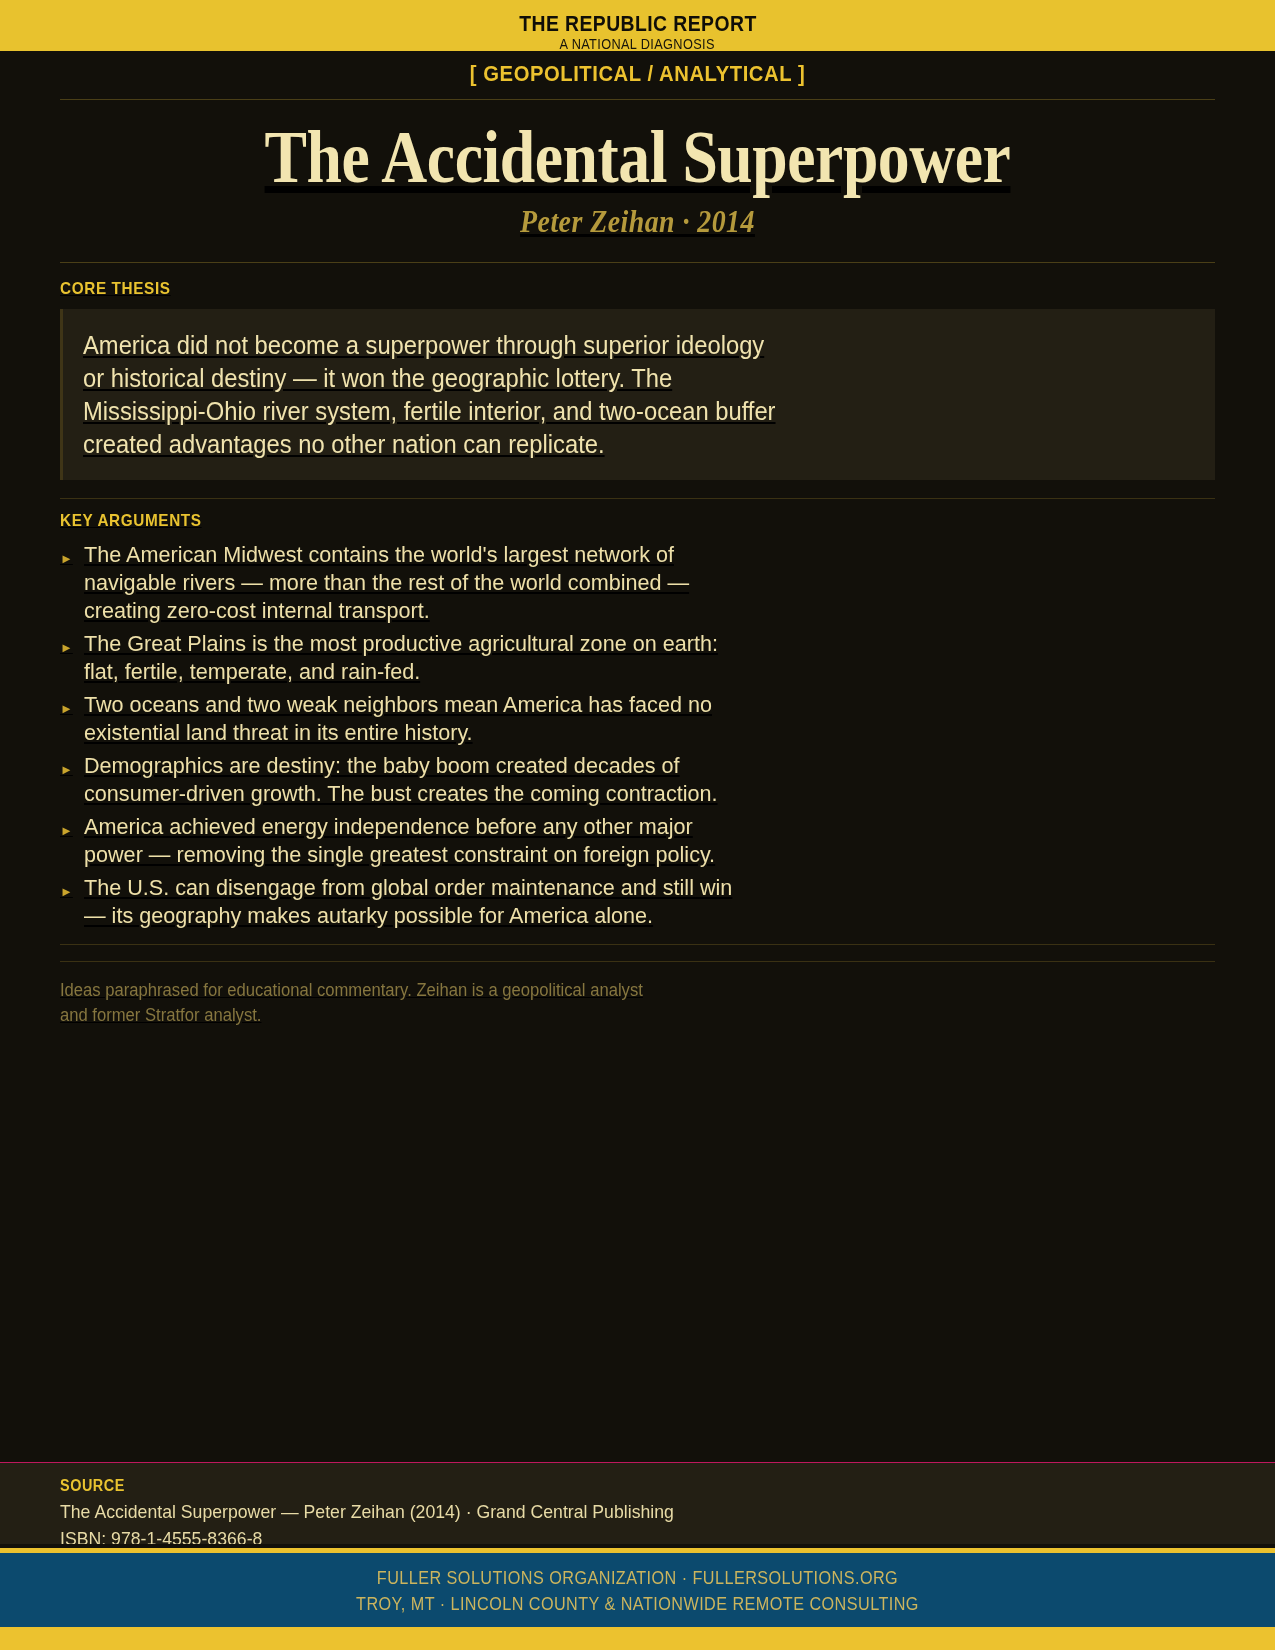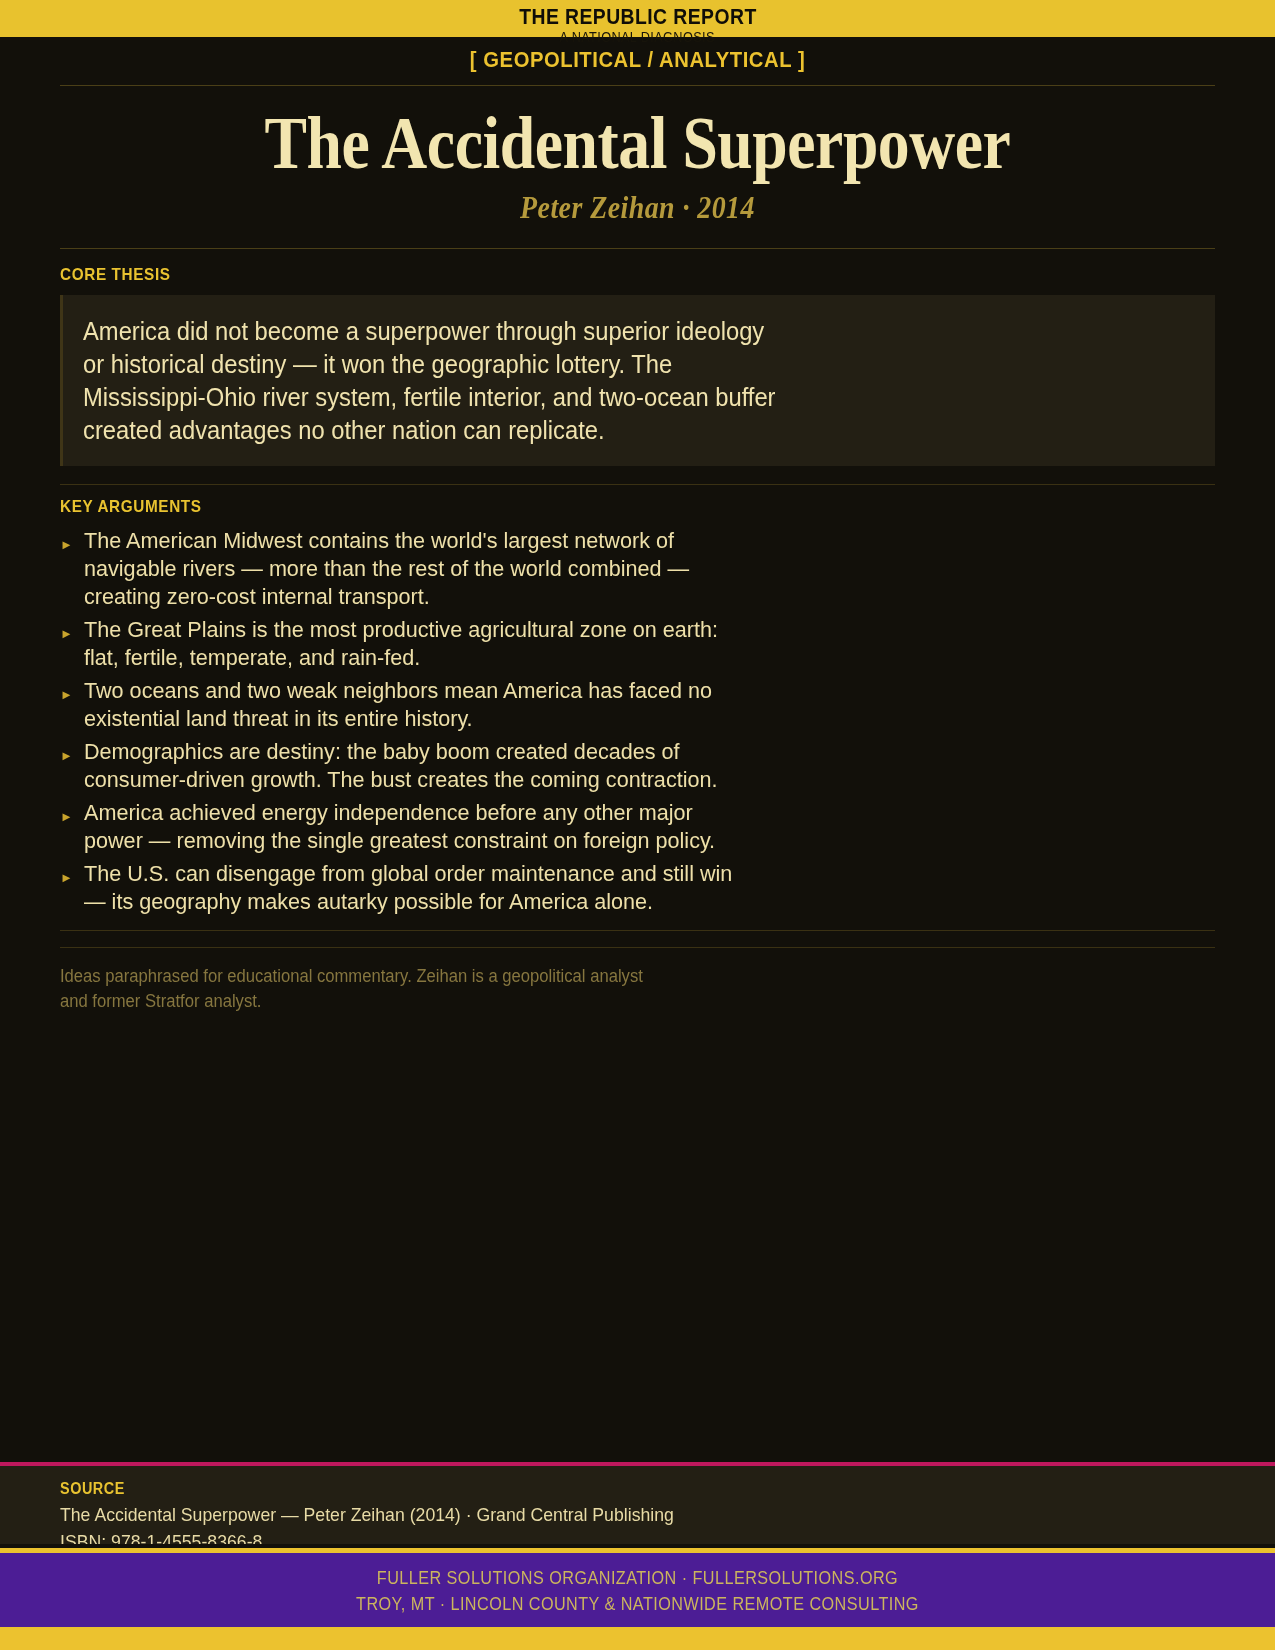--- a/index.html
+++ b/index.html
@@ -11,21 +11,21 @@
     height: 1650px;
     background: #12100a;
     font-family: "Liberation Sans", sans-serif;
     overflow: hidden;
     position: relative;
   }
 
   
   .masthead {
     background: #e8c22e;
-    height: 37px;
+    height: 51px;
     display: flex;
     flex-direction: column;
     align-items: center;
     justify-content: center;
     padding-top: 14px;
     box-sizing: border-box;
   }
   .masthead-title {
     font-family: "Liberation Sans Narrow", "Liberation Sans", sans-serif;
     font-weight: bold;
@@ -54,20 +54,21 @@
     font-size: 22px;
     letter-spacing: 0.6px;
     padding-top: 10px;
     padding-bottom: 12px;
     transform: scaleX(0.92);
   }
 
   .page {
     padding: 0 60px;
     box-sizing: border-box;
+    text-decoration: underline;
   }
 
   .rule {
     height: 1px;
     background: #4a3f17;
     width: 100%;
   }
   .rule-dim {
     height: 1px;
     background: #3a3113;
@@ -195,21 +196,21 @@
     transform-origin: left top;
   }
 
   
   .source-block {
     position: absolute;
     left: 0;
     right: 0;
     bottom: 106px;
     background: #231f14;
-    border-top: 4px solid #be185d;
+    border-top: 1px solid #be185d;
     padding: 14px 60px 10px 60px;
     box-sizing: border-box;
     height: 82px;
     overflow: hidden;
   }
   .source-label {
     font-family: "Liberation Sans Narrow", "Liberation Sans", sans-serif;
     font-weight: bold;
     font-size: 16px;
     letter-spacing: 0.6px;
@@ -233,21 +234,21 @@
     transform: scaleX(0.93);
     transform-origin: left center;
   }
 
   
   .footer {
     position: absolute;
     left: 0;
     right: 0;
     bottom: 23px;
-    background: #4c1d95;
+    background: #0c4a6e;
     border-top: 5px solid #ecc22f;
     padding: 12px 0 10px 0;
     text-align: center;
   }
   .footer-line {
     font-family: "Liberation Sans Narrow", "Liberation Sans", sans-serif;
     font-size: 18px;
     letter-spacing: 0.5px;
     color: #ccb55e;
     line-height: 1.45;

